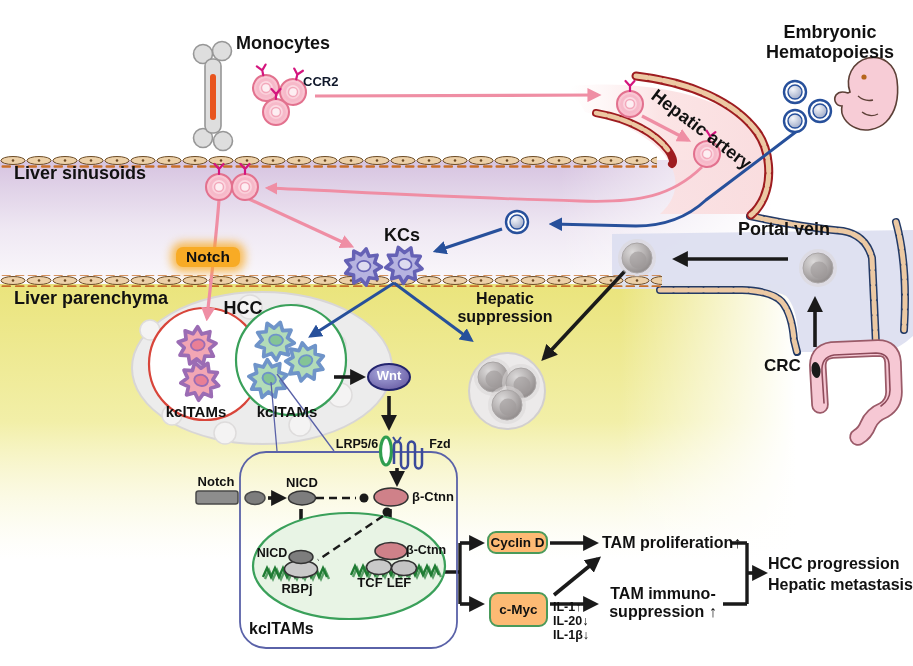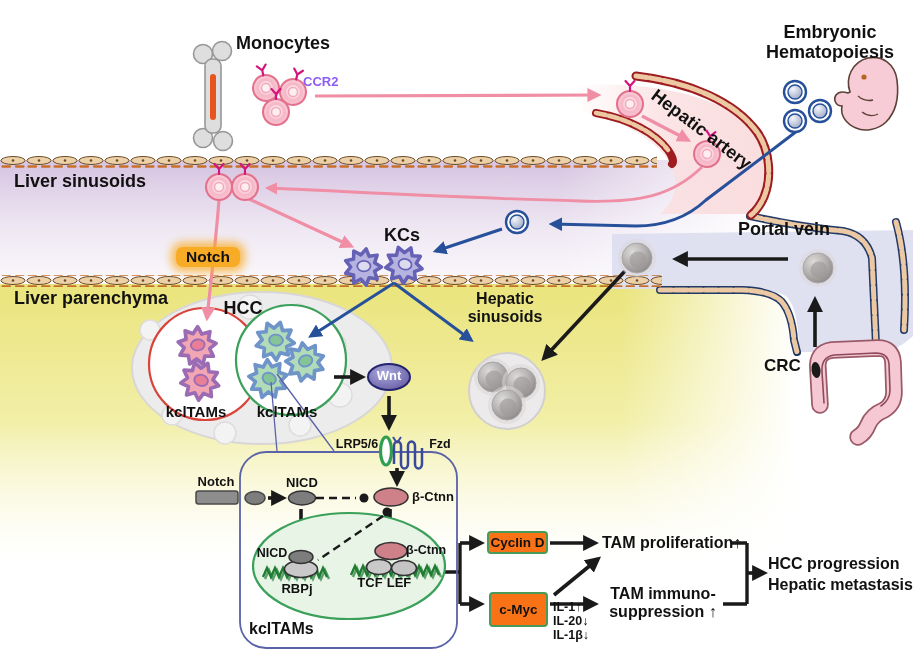--- a/index.html
+++ b/index.html
@@ -3,27 +3,27 @@
 <meta charset="utf-8">
 <style>
   html,body{margin:0;padding:0;background:#fff;}
   .canvas{position:relative;width:913px;height:666px;background:#ffffff;overflow:hidden;
           font-family:"Liberation Sans",sans-serif;}
   svg.art{position:absolute;left:0;top:0;}
   .lbl{position:absolute;font-weight:700;color:#111;line-height:1.1;white-space:nowrap;}
   .c{transform:translateX(-50%);text-align:center;}
   .s18{font-size:18px}.s17{font-size:17px}.s16{font-size:16px}.s15{font-size:15px}
   .s13{font-size:13px}.s12{font-size:12.5px}
-  .magenta{color:#8b5cf6;}
+  .magenta{color:#0f172a;}
   .white{color:#fff;}
   .rot{transform:translate(-50%,-50%) rotate(37deg);}
   .notchBadge{background:#f8ab25;border-radius:7px;padding:1px 10px 2px;
       box-shadow:0 0 9px 5px rgba(248,171,37,.75);font-size:15.5px;font-weight:700;color:#111;}
   .gene{position:absolute;display:flex;align-items:center;justify-content:center;
-      background:#f97316;border:2px solid #4a9a5a;border-radius:4px;
+      background:#fdba74;border:2px solid #4a9a5a;border-radius:9px;
       font-weight:700;font-size:13.5px;color:#111;box-sizing:border-box;}
 </style>
 </head>
 <body>
 
 <div class="canvas">
 <svg class="art" width="913" height="666" viewBox="0 0 913 666">
   <defs>
     <marker id="mb" viewBox="0 0 10 10" refX="7.5" refY="5" markerWidth="4.4" markerHeight="4.4" orient="auto-start-reverse">
       <path d="M0,0 L10,5 L0,10 z" fill="#1a1a1a"></path>
@@ -302,28 +302,28 @@
 </svg>
 
 <div class="lbl s18 c" style="left:283px;top:34px">Monocytes</div>
 <div class="lbl s13 magenta" style="left:303px;top:75px">CCR2</div>
 <div class="lbl s18 c" style="left:830px;top:23px">
   <div>Embryonic</div>
   <div>Hematopoiesis</div>
 </div>
 <div class="lbl s18 rot" style="left:701px;top:130px">Hepatic artery</div>
 <div class="lbl s18 c" style="left:784px;top:220px">Portal vein</div>
-<div class="lbl s18" style="left:14px;top:172px">Liver sinusoids</div>
+<div class="lbl s18" style="left:14px;top:164px">Liver sinusoids</div>
 <div class="lbl s18" style="left:14px;top:289px">Liver parenchyma</div>
 <div class="lbl notchBadge" style="left:208px;top:247px;transform:translateX(-50%)">Notch</div>
 <div class="lbl s18 c" style="left:402px;top:226px">KCs</div>
 <div class="lbl s18 c" style="left:243px;top:299px">HCC</div>
 <div class="lbl s16 c" style="left:505px;top:290px">
   <div>Hepatic</div>
-  <div>sinusoids</div>
+  <div>suppression</div>
 </div>
 <div class="lbl s15 c" style="left:196px;top:404px">kclTAMs</div>
 <div class="lbl s15 c" style="left:287px;top:404px">kclTAMs</div>
 <div class="lbl s17" style="left:764px;top:357px">CRC</div>
 <div class="lbl s13 c white" style="left:389px;top:369px">Wnt</div>
 <div class="lbl s12 c" style="left:357px;top:438px">LRP5/6</div>
 <div class="lbl s12 c" style="left:440px;top:438px">Fzd</div>
 <div class="lbl s13 c" style="left:216px;top:475px">Notch</div>
 <div class="lbl s13 c" style="left:302px;top:476px">NICD</div>
 <div class="lbl s13" style="left:412px;top:490px">β-Ctnn</div>

